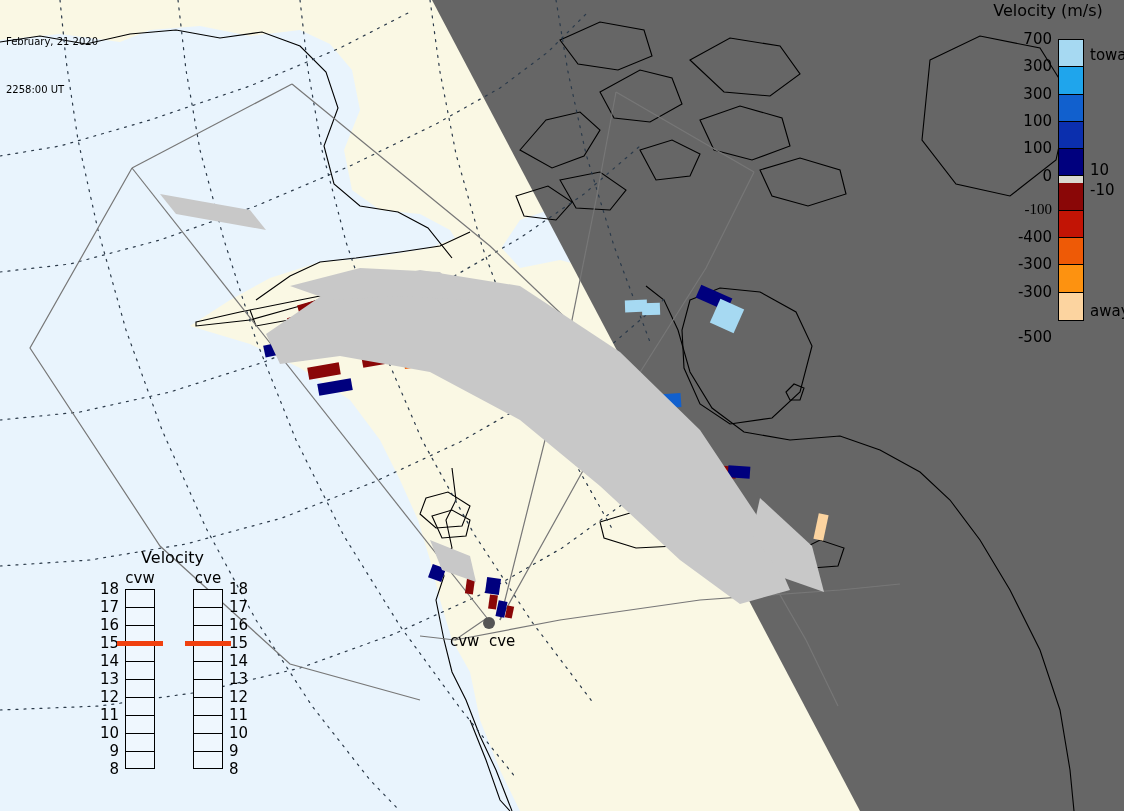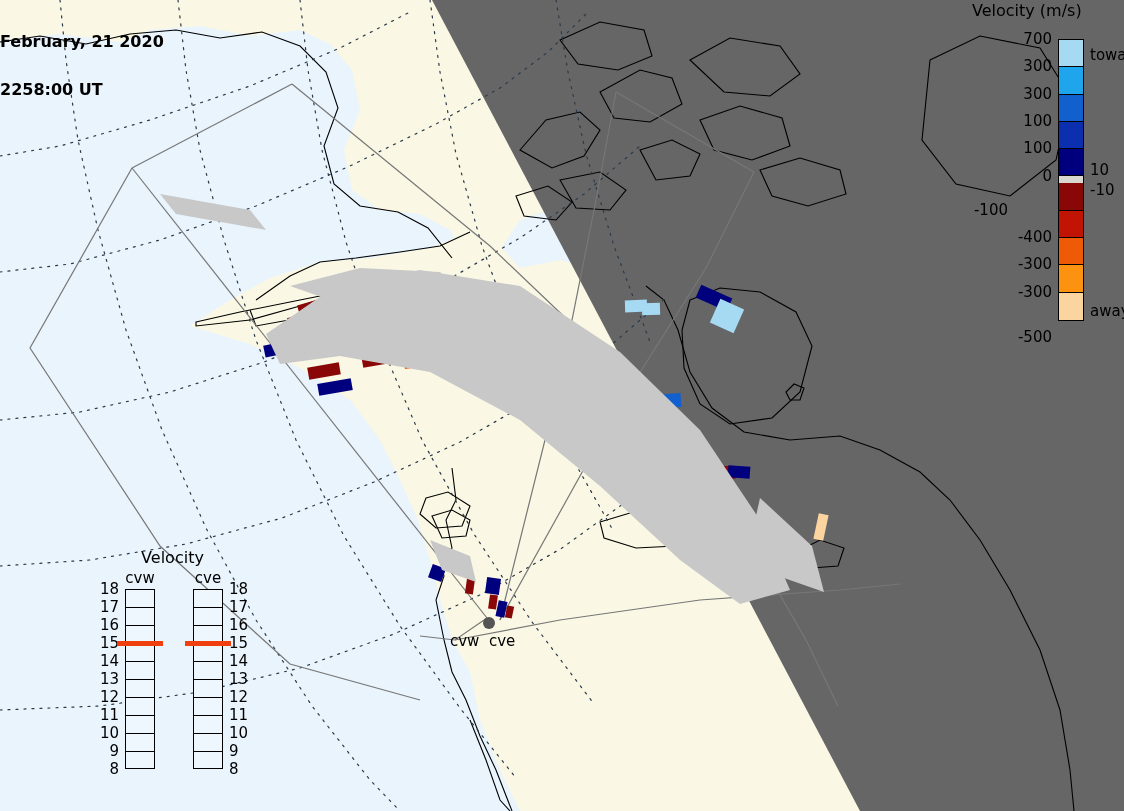--- a/index.html
+++ b/index.html
@@ -1,30 +1,30 @@
 <!DOCTYPE html>
 <html><head>
 <meta charset="utf-8">
 <style>
   html,body{margin:0;padding:0;background:#fff;}
   #stage{position:relative;width:1124px;height:811px;overflow:hidden;
          font-family:"DejaVu Sans",sans-serif;background:#e9f4fd;}
   #mapsvg{position:absolute;left:0;top:0;width:1124px;height:811px;}
 
   
-  .stamp{position:absolute;left:0;top:2px;color:#000;font-size:16px;
-         line-height:16px;white-space:pre;font-family:"DejaVu Sans",sans-serif;font-weight:bold;}
+  .stamp{position:absolute;left:6px;top:2px;color:#000;font-size:10px;
+         line-height:16px;white-space:pre;font-family:"DejaVu Sans",sans-serif;}
   .stamp div{letter-spacing:0px;}
 
   
   #cbar{position:absolute;left:1058px;top:39px;width:26px;height:282px;
         border:1px solid #000;box-sizing:border-box;}
   #cbar .band{width:100%;box-sizing:border-box;border-bottom:1px solid #000;}
   #cbar .band:last-child{border-bottom:none;}
-  .cbtitle{position:absolute;left:972px;top:1px;width:152px;text-align:left;
+  .cbtitle{position:absolute;left:972px;top:1px;width:152px;text-align:center;
            font-size:16px;color:#000;}
   .cbtick{position:absolute;width:56px;text-align:right;font-size:15px;color:#000;}
   .cbside{position:absolute;font-size:15px;color:#000;white-space:nowrap;}
 
   
   #freq{position:absolute;left:85px;top:548px;width:175px;height:228px;}
   .freqtitle{position:absolute;left:0;top:0;width:175px;text-align:center;
              font-size:16px;color:#000;}
   .colhead{position:absolute;top:21px;font-size:15px;color:#000;text-align:center;width:46px;}
   .fbar{position:absolute;top:41px;width:30px;height:180px;border:1px solid #000;
@@ -232,21 +232,21 @@
       <div class="band" title="-400 to -300" style="height: 27.3px; background: rgb(253, 146, 16);"></div>
       <div class="band" title="-500 to -400" style="height: 27.3px; background: rgb(252, 212, 160);"></div>
     </div>
   <div id="cbticks">
       <div class="cbtick" style="left: 996px; top: 30px;">700</div>
       <div class="cbtick" style="left: 996px; top: 57.3px;">300</div>
       <div class="cbtick" style="left: 996px; top: 84.6px;">300</div>
       <div class="cbtick" style="left: 996px; top: 111.9px;">100</div>
       <div class="cbtick" style="left: 996px; top: 139.2px;">100</div>
       <div class="cbtick" style="left: 996px; top: 166.5px;">0</div>
-      <div class="cbtick" style="left: 952px; top: 200.8px;">-100</div>
+      <div class="cbtick" style="left: 996px; top: 200.8px; font-family: Liberation Serif, serif;">-100</div>
       <div class="cbtick" style="left: 996px; top: 228.1px;">-400</div>
       <div class="cbtick" style="left: 996px; top: 255.4px;">-300</div>
       <div class="cbtick" style="left: 996px; top: 282.7px;">-300</div>
       <div class="cbtick" style="left: 996px; top: 328px;">-500</div>
     </div>
   <div class="cbside" style="left:1090px;top:46px;">toward</div>
   <div class="cbside" style="left:1090px;top:302px;">away</div>
   <div class="cbside" style="left:1090px;top:161px;">10</div>
   <div class="cbside" style="left:1090px;top:181px;">-10</div>
 

